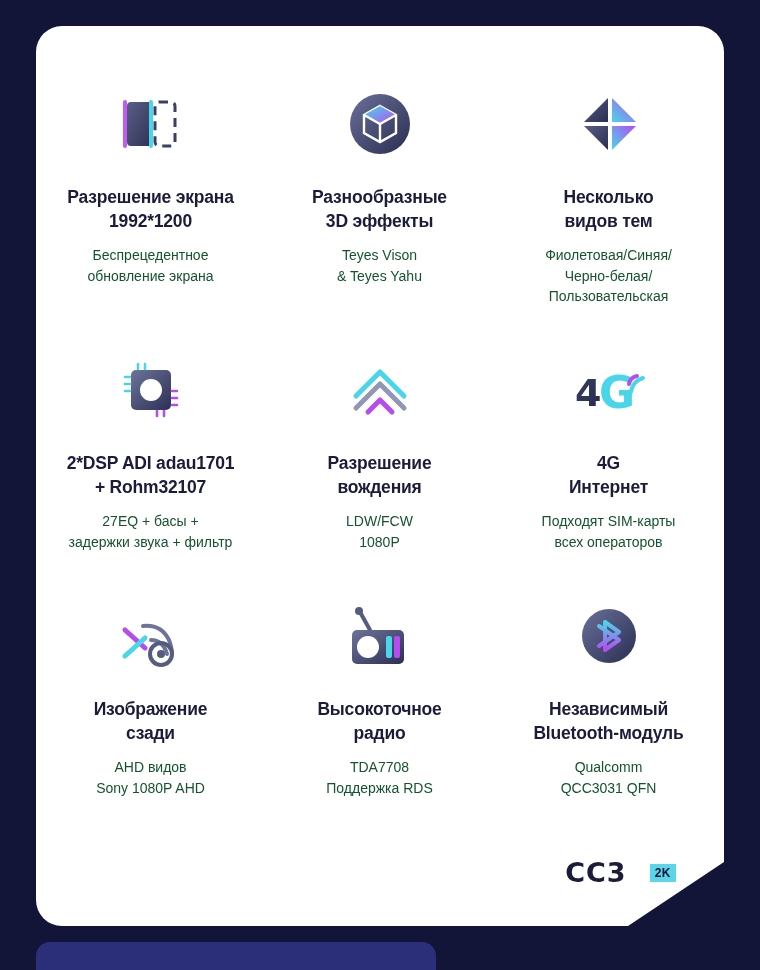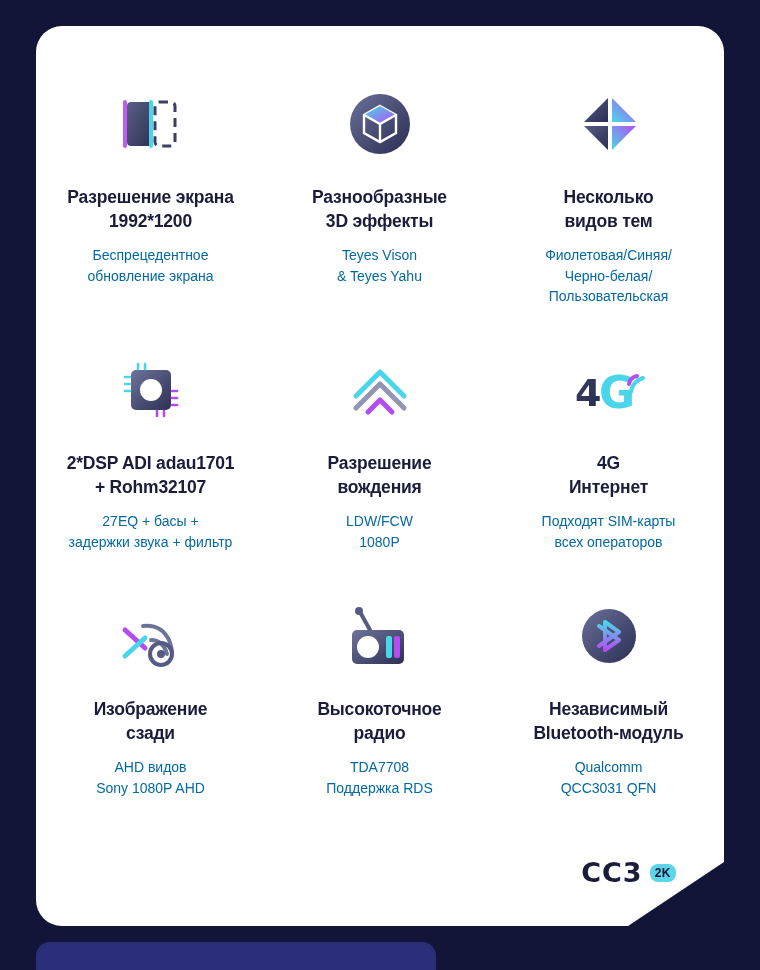--- a/index.html
+++ b/index.html
@@ -64,46 +64,46 @@
   }
   .title {
     color: #1b1b3a;
     font-size: 17.5px;
     font-weight: bold;
     line-height: 1.35;
     margin-top: 6px;
     letter-spacing: -0.2px;
   }
   .subtitle {
-    color: #0369a1;
+    color: #14532d;
     font-size: 14px;
     line-height: 1.45;
     margin-top: 12px;
   }
   .logo {
     position: absolute;
     right: 48px;
     bottom: 38px;
     display: flex;
     align-items: center;
-    gap: 7px;
+    gap: 23px;
   }
   .logo-text {
     font-size: 27px;
     font-weight: bold;
     color: #1b1b3a;
     letter-spacing: 1px;
     font-family: "DejaVu Sans", sans-serif;
   }
   .logo-badge {
     background: #5ad6e8;
     color: #10123a;
     font-size: 12px;
     font-weight: bold;
-    border-radius: 8px;
+    border-radius: 0;
     padding: 2px 5px;
     letter-spacing: 0.5px;
   }
   .bottom-strip {
     position: absolute;
     left: 36px;
     bottom: 0;
     width: 400px;
     height: 28px;
     background: #2b2f7a;

